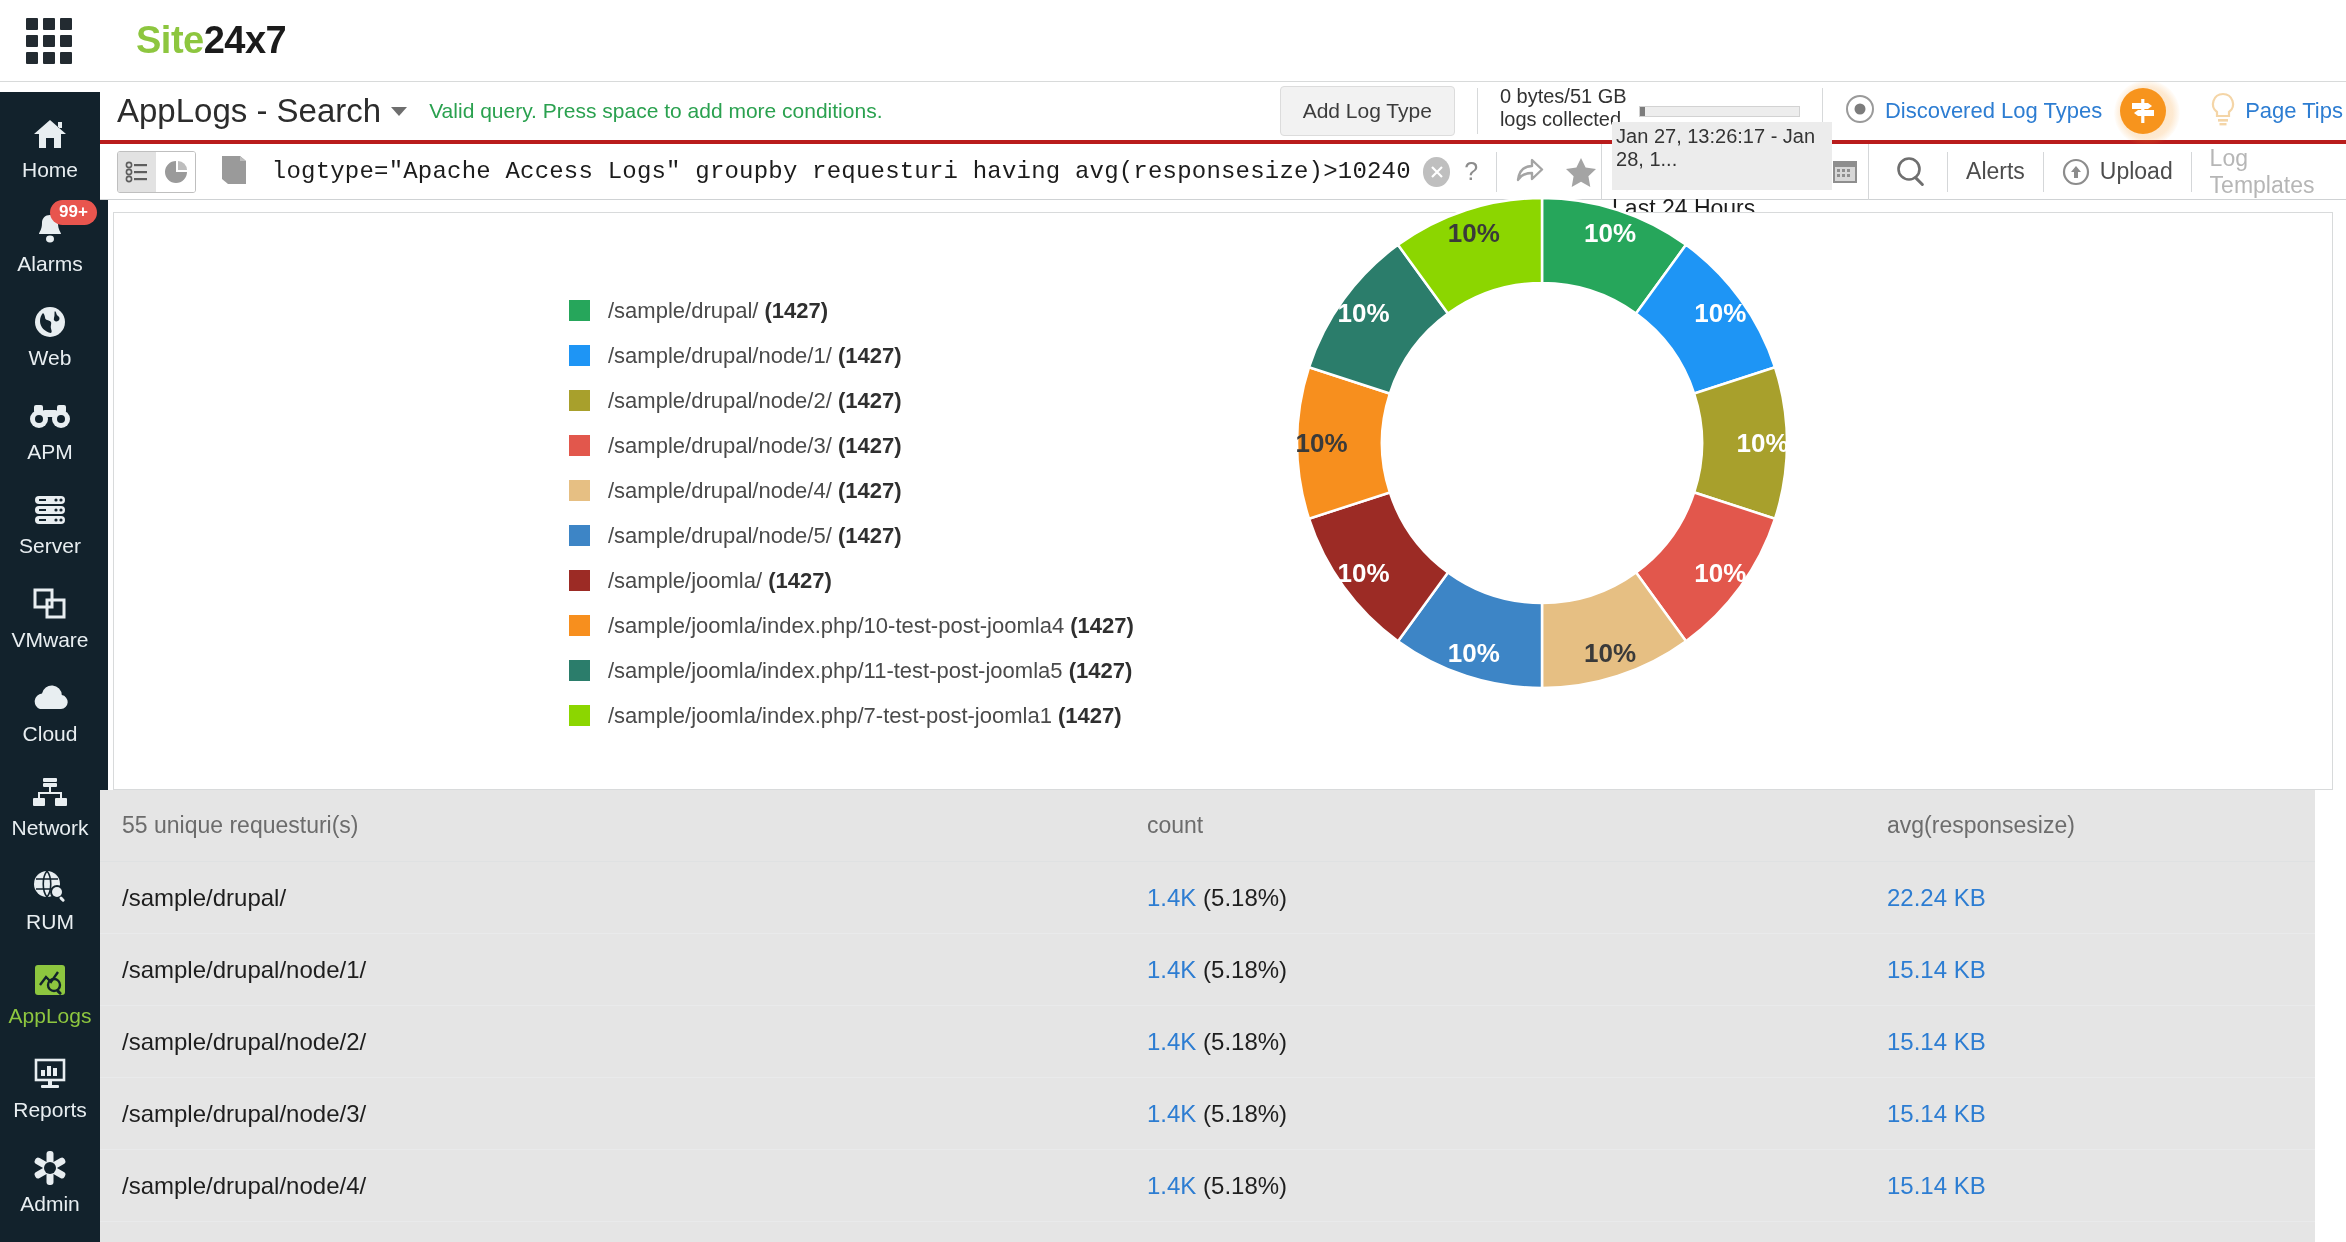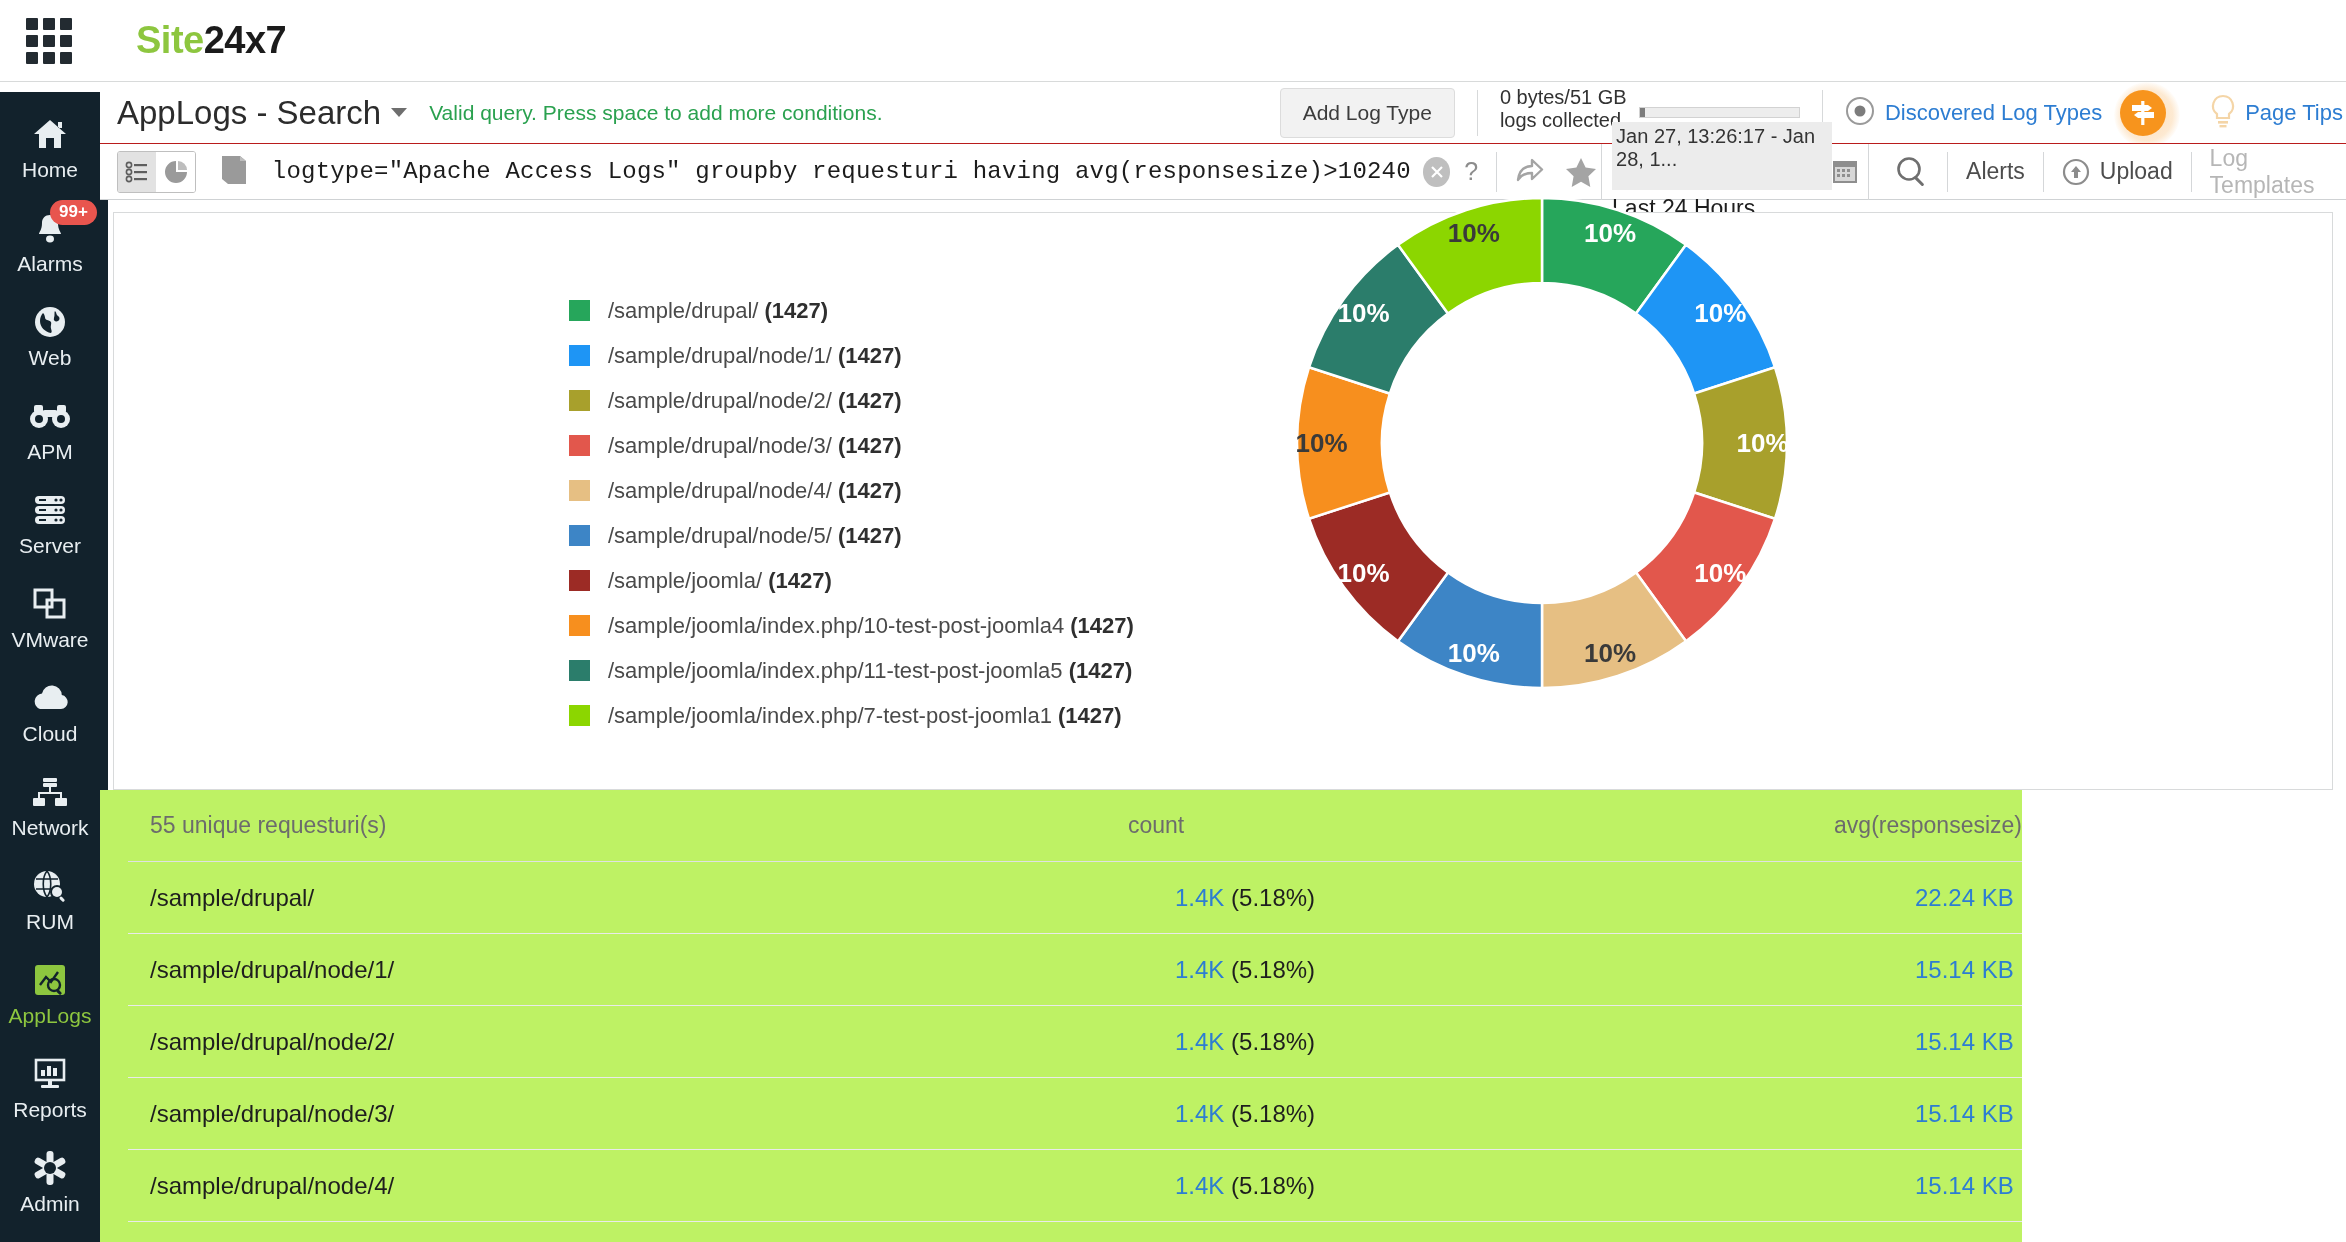--- a/index.html
+++ b/index.html
@@ -60,21 +60,21 @@
     border-radius: 13px; padding: 2px 9px 3px 9px;
     z-index: 3; line-height: 1.15;
   }
 
   
   .pagehead {
     position: absolute; left: 100px; top: 82px;
     width: 2246px; height: 62px;
     background: #ffffff;
     display: flex; align-items: center;
-    border-bottom: 1px solid #b91c1c;
+    border-bottom: 4px solid #b91c1c;
   }
   .page-title {
     margin-left: 17px; font-size: 33px; color: #2c2c2c; font-weight: 400;
   }
   .caret-down {
     margin-left: 10px;
     width: 0; height: 0;
     border-left: 8px solid transparent;
     border-right: 8px solid transparent;
     border-top: 9px solid #6e6e6e;
@@ -174,23 +174,22 @@
   }
   .leg-row { display: flex; align-items: center; height: 45px; }
   .leg-swatch { width: 21px; height: 21px; margin-right: 18px; flex: none; }
   .leg-label { font-size: 22px; color: #4a4a4a; }
   .leg-label b { color: #2f2f2f; }
   .donut { position: absolute; left: 1148px; top: -50px; }
 
   
   .table {
     position: absolute; left: 100px; top: 790px;
-    width: 1922px; height: 452px;
-    background: #bef264;
-    padding-left: 28px;
+    width: 2215px; height: 452px;
+    background: #e5e5e5;
   }
   .trow {
     display: flex; align-items: center;
     height: 72px; border-bottom: 1px solid #e9eaeb;
     padding: 0 0 0 22px;
   }
   .trow.head { height: 72px; border-bottom: 1px solid #dfe1e2; }
   .c1 { width: 1025px; }
   .c2 { width: 740px; }
   .c3 { flex: 1; }

